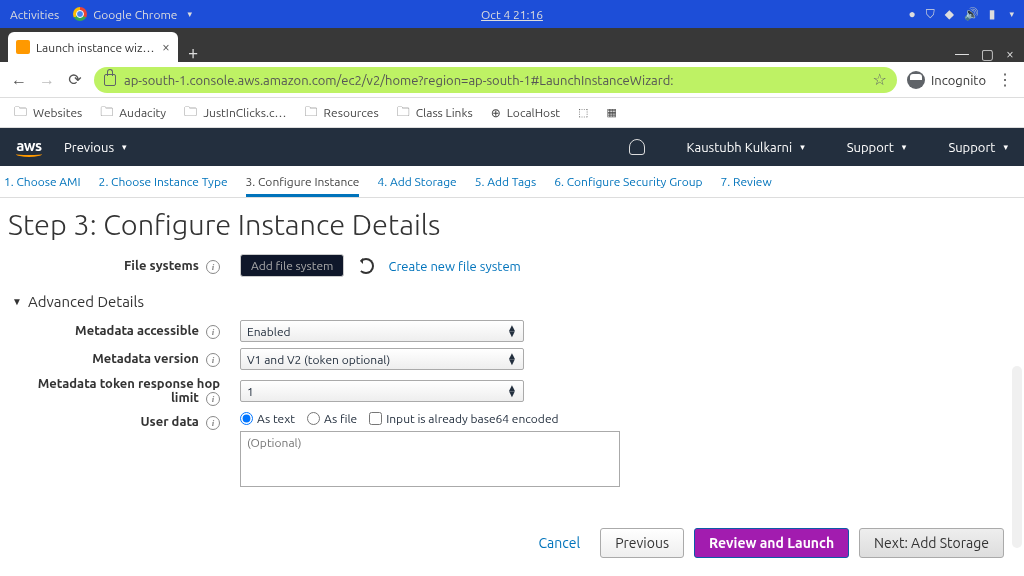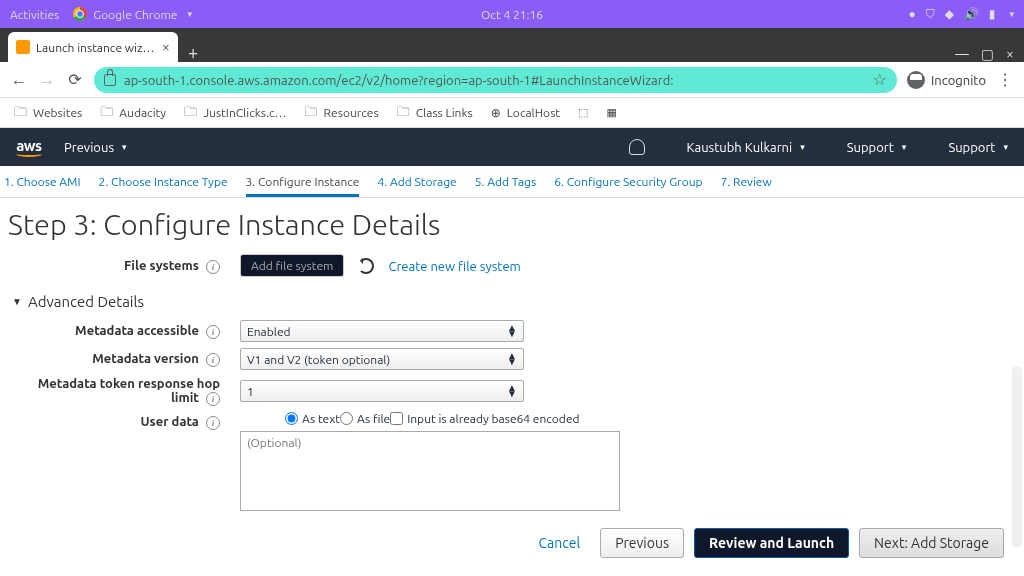--- a/index.html
+++ b/index.html
@@ -1,38 +1,38 @@
 <!DOCTYPE html>
 <html><head>
 <meta charset="utf-8">
 <style>
 * { margin: 0; padding: 0; box-sizing: border-box; font-family: -apple-system, BlinkMacSystemFont, "Segoe UI", Ubuntu, sans-serif; }
 body { width: 1024px; height: 576px; background: #fff; overflow: hidden; font-size: 13px; color: #232f3e; }
 
 
-.gnome-bar { height: 28px; background: #8b5cf6; color: #ddd; display: flex; align-items: center; padding: 0 10px; font-size: 12px; }
+.gnome-bar { height: 28px; background: #1d4ed8; color: #ddd; display: flex; align-items: center; padding: 0 10px; font-size: 12px; }
 .gnome-bar .left { display: flex; align-items: center; gap: 14px; }
-.gnome-bar .center { position: absolute; left: 50%; transform: translateX(-50%); }
+.gnome-bar .center { position: absolute; left: 50%; transform: translateX(-50%); text-decoration: underline; }
 .gnome-bar .right { margin-left: auto; display: flex; align-items: center; gap: 10px; }
 .chrome-logo { width: 14px; height: 14px; border-radius: 50%; background: conic-gradient(#ea4335 0 120deg,#34a853 120deg 240deg,#fbbc05 240deg 360deg); position: relative; }
 .chrome-logo::after { content:''; position:absolute; inset:3px; background:#4285f4; border-radius:50%; border:1px solid #fff; }
 .caret { font-size: 9px; margin-left: 4px; }
 
 
 .chrome-tabs { height: 34px; background: #383838; display: flex; align-items: flex-end; padding-left: 8px; }
 .tab { background: #fff; height: 30px; width: 170px; border-radius: 6px 6px 0 0; display: flex; align-items: center; padding: 0 8px; font-size: 12px; color: #333; gap: 6px; }
 .tab-fav { width: 14px; height: 14px; background: #ff9900; border-radius: 2px; }
 .tab-txt { flex: 1; overflow: hidden; white-space: nowrap; text-overflow: ellipsis; }
 .tab-close { font-size: 14px; color: #555; cursor: pointer; }
 .newtab { color: #ddd; font-size: 18px; padding: 0 10px; }
 .win-ctrl { margin-left: auto; display: flex; gap: 12px; color: #ddd; padding: 0 10px; font-size: 14px; }
 
 .chrome-toolbar { height: 36px; background: #fff; display: flex; align-items: center; padding: 0 10px; gap: 10px; border-bottom: 1px solid #ddd; }
 .nav-ico { width: 18px; height: 18px; display: flex; align-items: center; justify-content: center; color: #555; font-size: 16px; }
-.omnibox { flex: 1; height: 26px; background: #5eead4; border-radius: 13px; display: flex; align-items: center; padding: 0 10px; gap: 8px; font-size: 13px; color: #555; }
+.omnibox { flex: 1; height: 26px; background: #bef264; border-radius: 13px; display: flex; align-items: center; padding: 0 10px; gap: 8px; font-size: 13px; color: #555; }
 .omni-url { flex: 1; white-space: nowrap; overflow: hidden; }
 .incog { display: flex; align-items: center; gap: 6px; font-size: 13px; color: #333; }
 .incog-ico { width: 18px; height: 18px; background: #5f6368; border-radius: 50%; position: relative; }
 .incog-ico::after { content:''; position:absolute; top:3px; left:3px; width:12px; height:6px; background:#fff; border-radius:3px 3px 0 0; }
 .lock { width: 12px; height: 12px; border: 1.5px solid #5f6368; border-radius: 2px; position: relative; }
 .lock::before { content:''; position:absolute; top:-6px; left:2px; width:4px; height:6px; border:1.5px solid #5f6368; border-bottom:none; border-radius:3px 3px 0 0; }
 .star { color: #5f6368; font-size: 16px; }
 
 .chrome-bookmarks { height: 30px; background: #fff; display: flex; align-items: center; padding: 0 14px; gap: 18px; font-size: 12px; color: #444; border-bottom: 1px solid #ddd; }
 .bm { display: flex; align-items: center; gap: 6px; }
@@ -69,26 +69,26 @@
 .section-hdr { display: flex; align-items: center; gap: 6px; font-size: 15px; color: #333; margin: 16px 0 10px 4px; }
 .tri { font-size: 10px; }
 
 .sel { width: 284px; height: 22px; border:1px solid #aaa; border-radius:2px; background:linear-gradient(#fff,#eee); padding:0 6px; font-size:12px; display:flex; align-items:center; justify-content:space-between; }
 .sel .arrows { font-size:10px; line-height:0.6; display:flex; flex-direction:column; }
 
 .radio { display:inline-flex; align-items:center; gap:4px; font-size:12px; }
 .radio input { margin:0; }
 .chk { display:inline-flex; align-items:center; gap:4px; font-size:12px; }
 
-.ta { width: 380px; height: 80px; border:1px solid #aaa; padding:4px 6px; font-size:12px; color:#999; resize:none; font-family:inherit; }
+.ta { width: 380px; height: 56px; border:1px solid #aaa; padding:4px 6px; font-size:12px; color:#999; resize:none; font-family:inherit; }
 
 .footer-btns { position: absolute; right: 20px; bottom: 18px; display: flex; align-items: center; gap: 10px; }
 .btn-link { color:#0073bb; font-size:14px; padding:6px 10px; }
 .btn { border:1px solid #aaa; background:linear-gradient(#fff,#eee); padding:6px 14px; border-radius:3px; font-size:14px; color:#333; cursor:pointer; }
-.btn.blue { background:#0f172a; border-color:#0d5aa7; color:#fff; font-weight:bold; }
+.btn.blue { background:#a21caf; border-color:#0d5aa7; color:#fff; font-weight:bold; }
 .btn.hover { background:linear-gradient(#eee,#ddd); }
 
 .vbar { position:absolute; right:2px; top:168px; width:10px; bottom:28px; background:#f0f0f0; border-radius:5px; }
 
 .content-wrap { position:relative; height: calc(576px - 28px - 34px - 36px - 30px - 38px - 32px); }
 </style>
 </head>
 <body>
 
 <div class="gnome-bar">
@@ -260,21 +260,21 @@
                 <span>▲</span>
                 <span>▼</span>
               </span>
             </div>
       </div>
     </div>
 
     <div class="row" style="align-items:flex-start;">
       <div class="lbl" style="padding-top:2px;"><span>User data</span> <span class="info-ico">i</span></div>
       <div class="ctrl" style="flex-direction:column; align-items:flex-start; gap:6px;">
-        <div style="display:flex; margin-left:45px;">
+        <div style="display:flex; gap:12px;">
           <label class="radio">
                 <input type="radio" checked="" style="">
                 <span>As text</span>
               </label>
           <label class="radio">
                 <input type="radio" style="">
                 <span>As file</span>
               </label>
           <label class="chk">
                 <input type="checkbox" style="">

